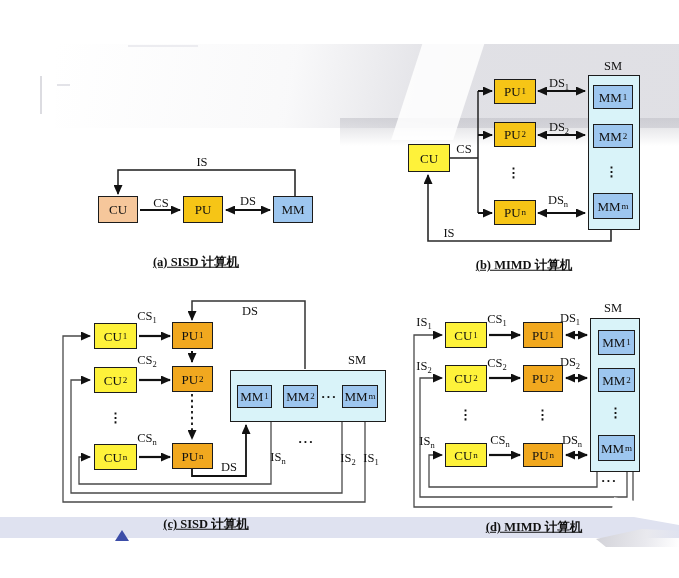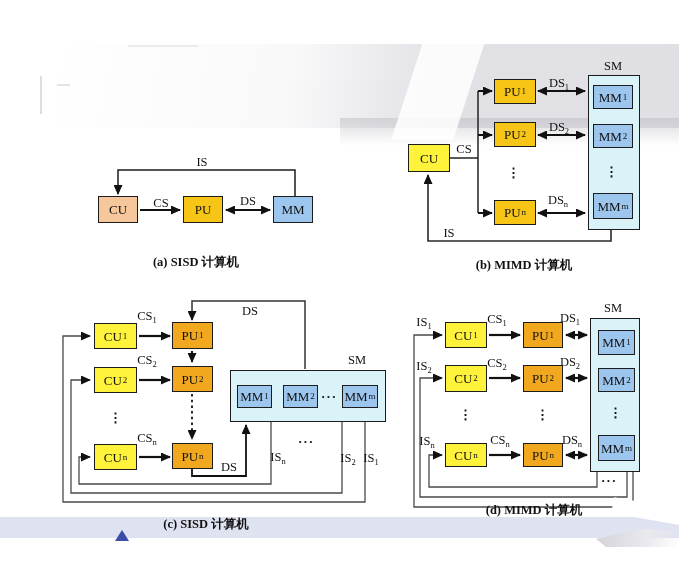--- a/index.html
+++ b/index.html
@@ -16,21 +16,21 @@
   .box sub{font-size:9px;line-height:1;margin-left:1px;}
   .cu-peach{background:var(--cu-peach);}
   .cu-yellow{background:var(--cu-yellow);}
   .pu-gold{background:var(--pu-gold);}
   .pu-orange{background:var(--pu-orange);}
   .mm{background:var(--mm-blue);}
   .smbox{background:var(--sm-cyan);}
   
   .lbl{font-size:12.5px;white-space:nowrap;line-height:1;}
   .lbl sub{font-size:8.5px;line-height:1;}
-  .caption{font-size:12.5px;font-weight:bold;white-space:nowrap;line-height:1;}
+  .caption{font-size:12.5px;font-weight:bold;white-space:nowrap;line-height:1;text-decoration:underline;}
   .dots{font-size:13px;font-weight:bold;line-height:1;letter-spacing:1px;}
   .ctr{transform:translate(-50%,-50%);text-align:center;}
   
   .footer-band{position:absolute;left:0;top:517px;width:679px;height:21px;
                background:var(--footer-band);z-index:2;}
   .footer-curl-white{position:absolute;left:612px;top:505px;width:90px;height:16px;
                background:#fff;transform:rotate(10deg);z-index:2;}
   .footer-curl-gray{position:absolute;left:596px;top:529px;width:83px;height:18px;
                background:linear-gradient(100deg,#d2d2d8 0%,#e9e9ee 60%,rgba(255,255,255,0) 100%);
                clip-path:polygon(0 55%,55% 0,100% 10%,100% 100%,12% 100%);z-index:2;}
@@ -250,20 +250,20 @@
   <div class="lbl ctr" style="left:497px;top:320px"><span>CS</span><sub>1</sub></div>
   <div class="lbl ctr" style="left:497px;top:364px"><span>CS</span><sub>2</sub></div>
   <div class="lbl ctr" style="left:500px;top:441px"><span>CS</span><sub>n</sub></div>
   <div class="lbl ctr" style="left:570px;top:319px"><span>DS</span><sub>1</sub></div>
   <div class="lbl ctr" style="left:570px;top:363px"><span>DS</span><sub>2</sub></div>
   <div class="lbl ctr" style="left:572px;top:441px"><span>DS</span><sub>n</sub></div>
   <div class="dots ctr" style="left:466px;top:414px">⋮</div>
   <div class="dots ctr" style="left:543px;top:414px">⋮</div>
   <div class="dots ctr" style="left:616px;top:412px">⋮</div>
   <div class="dots ctr" style="left:609px;top:480px">···</div>
-  <div class="caption ctr" style="left:534px;top:510px">(d) MIMD 计算机</div>
+  <div class="caption ctr" style="left:534px;top:527px">(d) MIMD 计算机</div>
 
   <div class="footer-band"></div>
   <div class="footer-curl-white"></div>
   <div class="footer-curl-gray"></div>
   <div class="footer-tri"></div>
 
 </div>
 
 </body></html>

